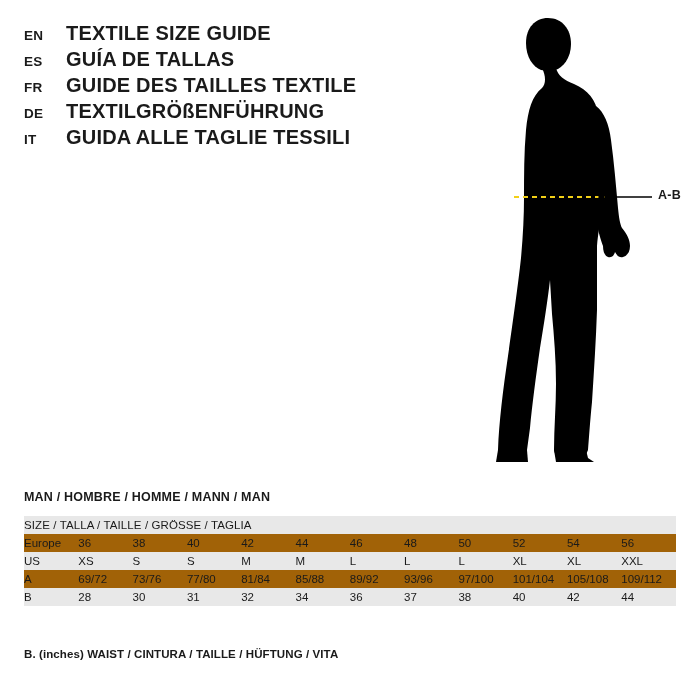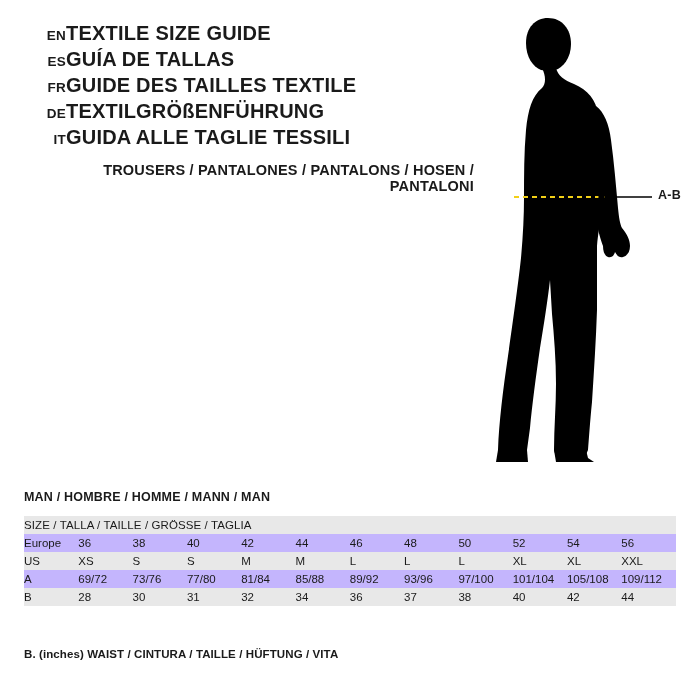--- a/index.html
+++ b/index.html
@@ -20,21 +20,20 @@
     width: 700px;
     height: 700px;
   }
 
   
   .header {
     position: absolute;
     left: 24px;
     top: 22px;
     width: 450px;
-    text-align: right;
   }
   .lang-row {
     display: flex;
     align-items: baseline;
     margin-bottom: 3px;
   }
   .lang-code {
     width: 42px;
     font-size: 13.5px;
     font-weight: bold;
@@ -95,21 +94,21 @@
     padding: 3px 16px 3px 0;
     color: #1a1a1a;
     text-align: left;
     vertical-align: middle;
     white-space: nowrap;
   }
   tr.row-shade td {
     background: #e8e8e8;
   }
   tr.row-plain td {
-    background: #c4b5fd;
+    background: #a16207;
   }
   td.label-col {
     width: 108px;
     padding-left: 4px;
   }
   .head-row td {
     font-size: 11.5px;
     letter-spacing: 0.1px;
   }
 
@@ -146,21 +145,20 @@
       <div class="lang-title">GUIDE DES TAILLES TEXTILE</div>
     </div>
     <div class="lang-row">
       <div class="lang-code">DE</div>
       <div class="lang-title">TEXTILGRÖßENFÜHRUNG</div>
     </div>
     <div class="lang-row">
       <div class="lang-code">IT</div>
       <div class="lang-title">GUIDA ALLE TAGLIE TESSILI</div>
     </div>
-    <div class="garment-line">TROUSERS / PANTALONES / PANTALONS / HOSEN / PANTALONI</div>
   </div>
 
   <div class="figure-wrap">
     <svg class="figure-svg" width="225" height="470" viewBox="0 0 225 470">
 
       <path fill="#000000" d="M78,8 C92,8 101,19 101,34 C101,48 93,58 85,60 L78,61 L71,60 C63,57 56,47 56,33 C56,18 65,8 78,8 Z"></path>
 
       <path fill="#000000" d="
         M72,58
         L86,58

